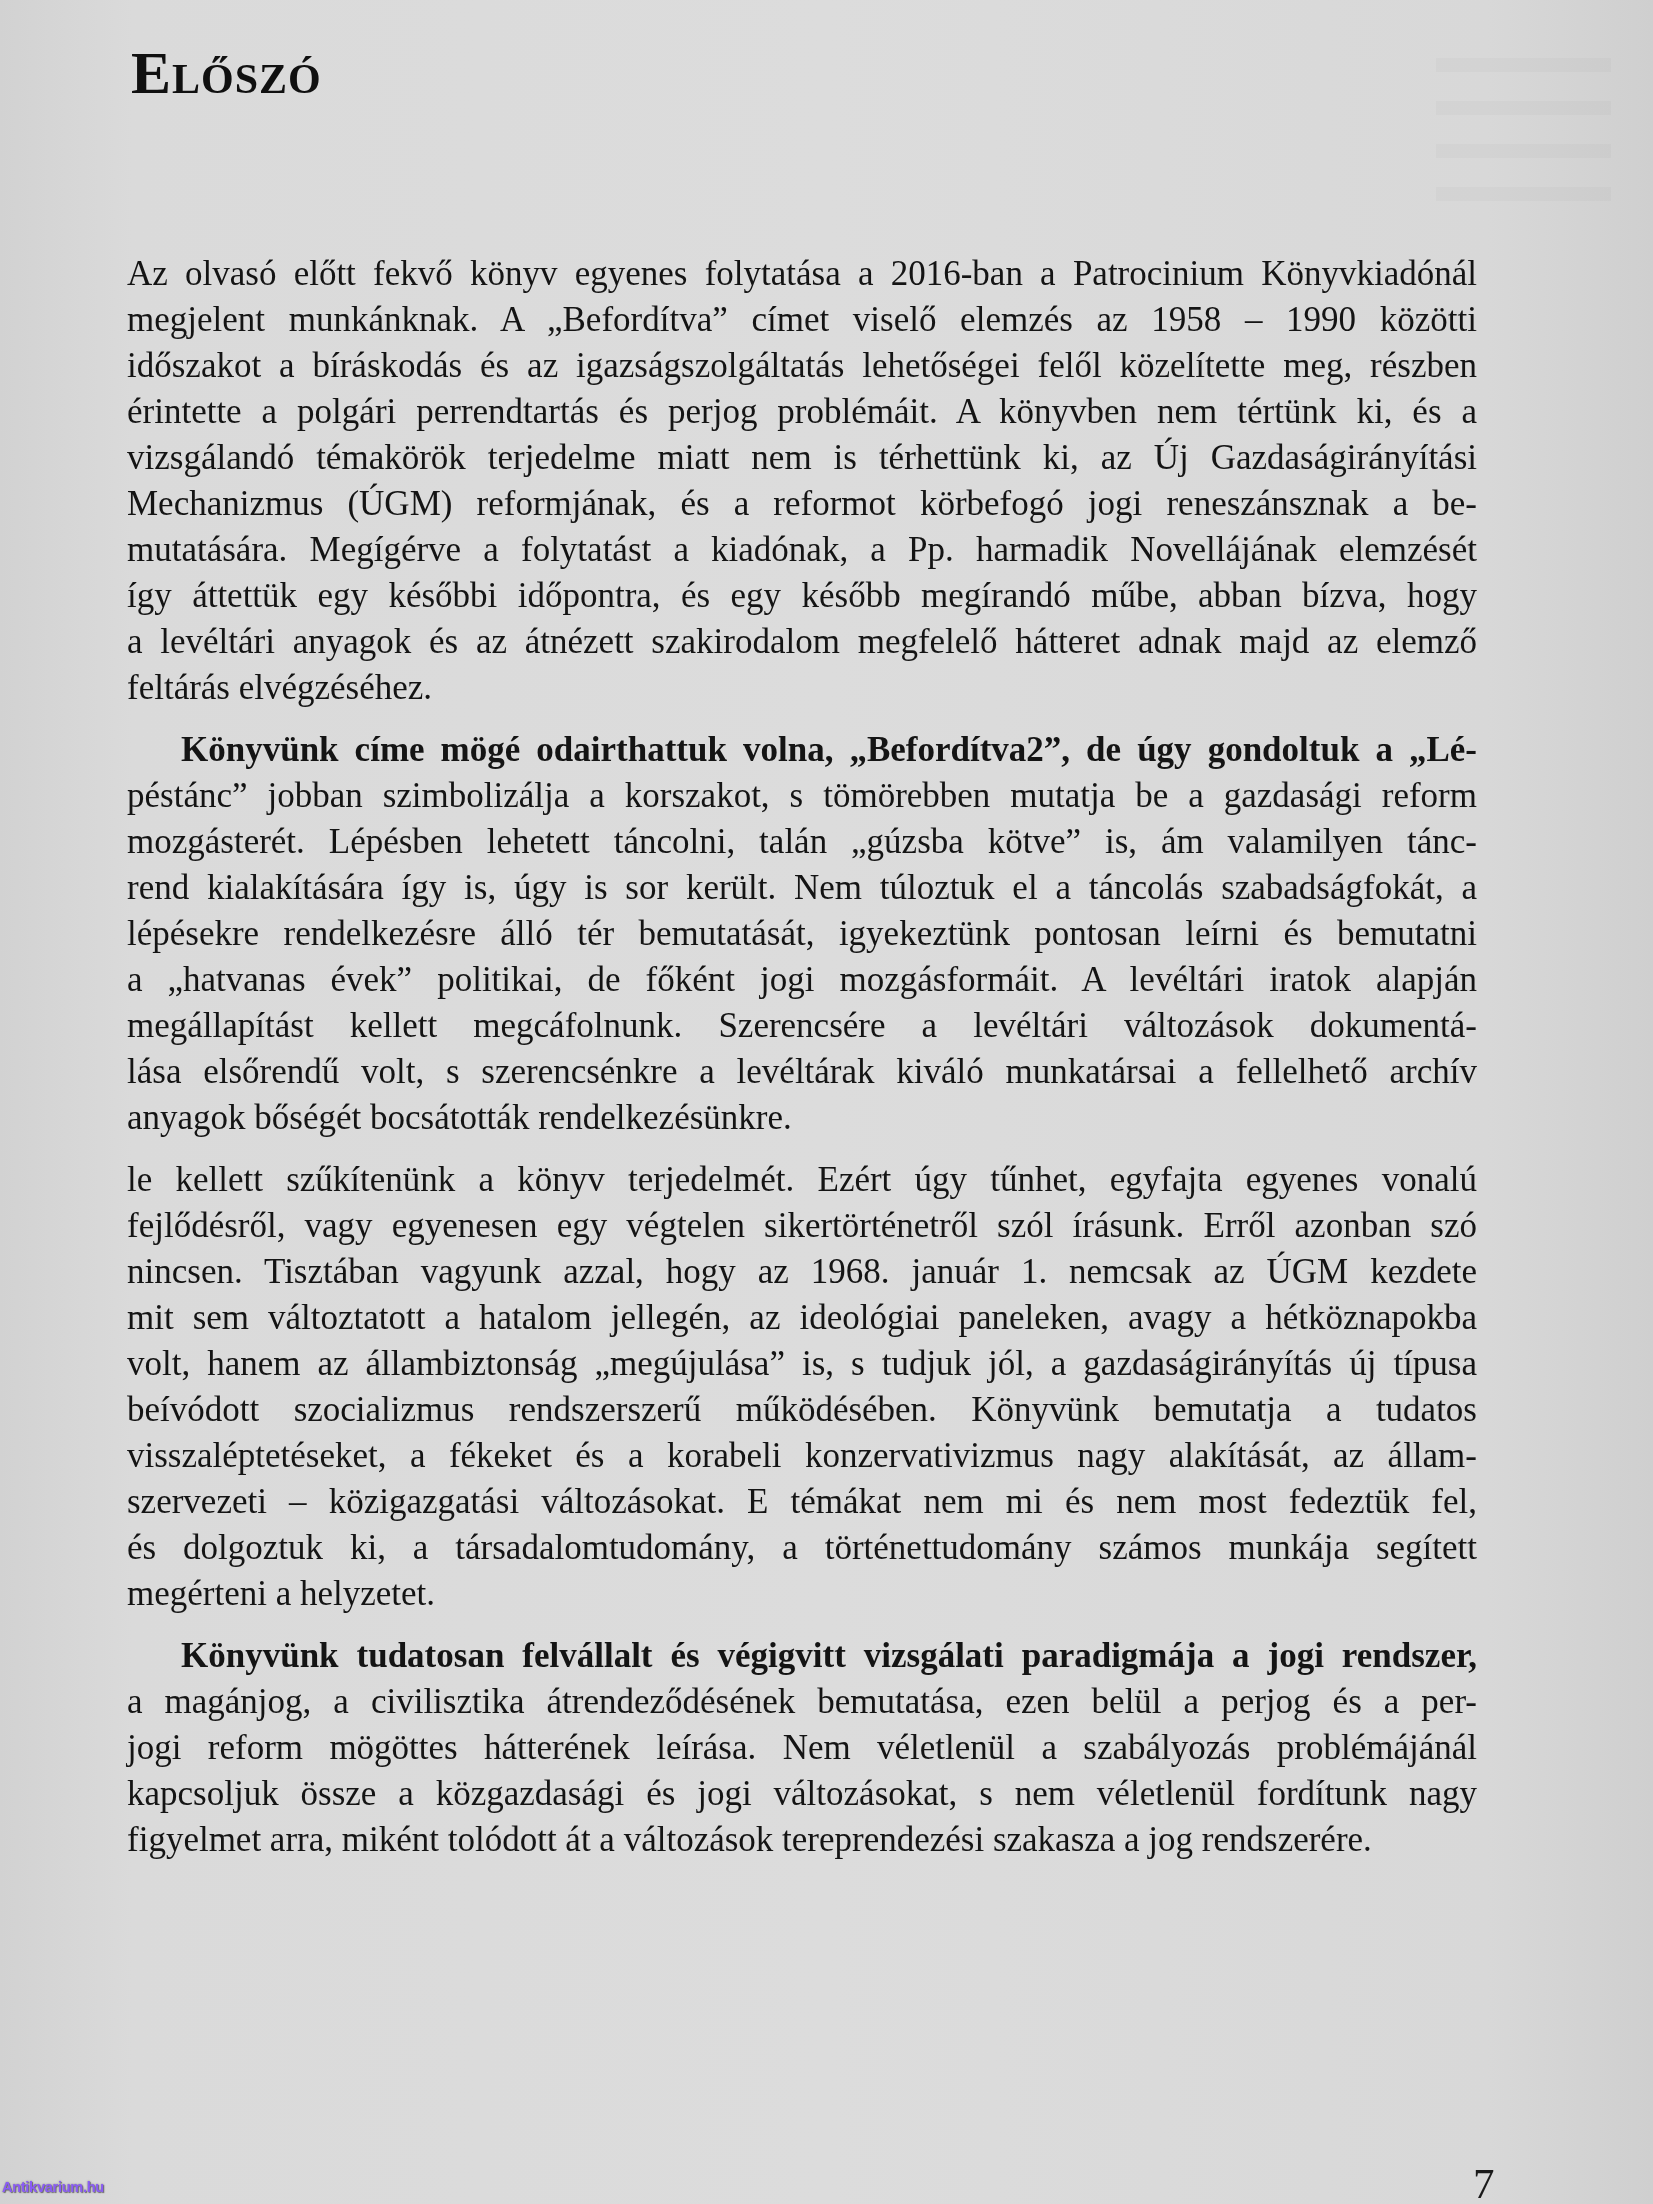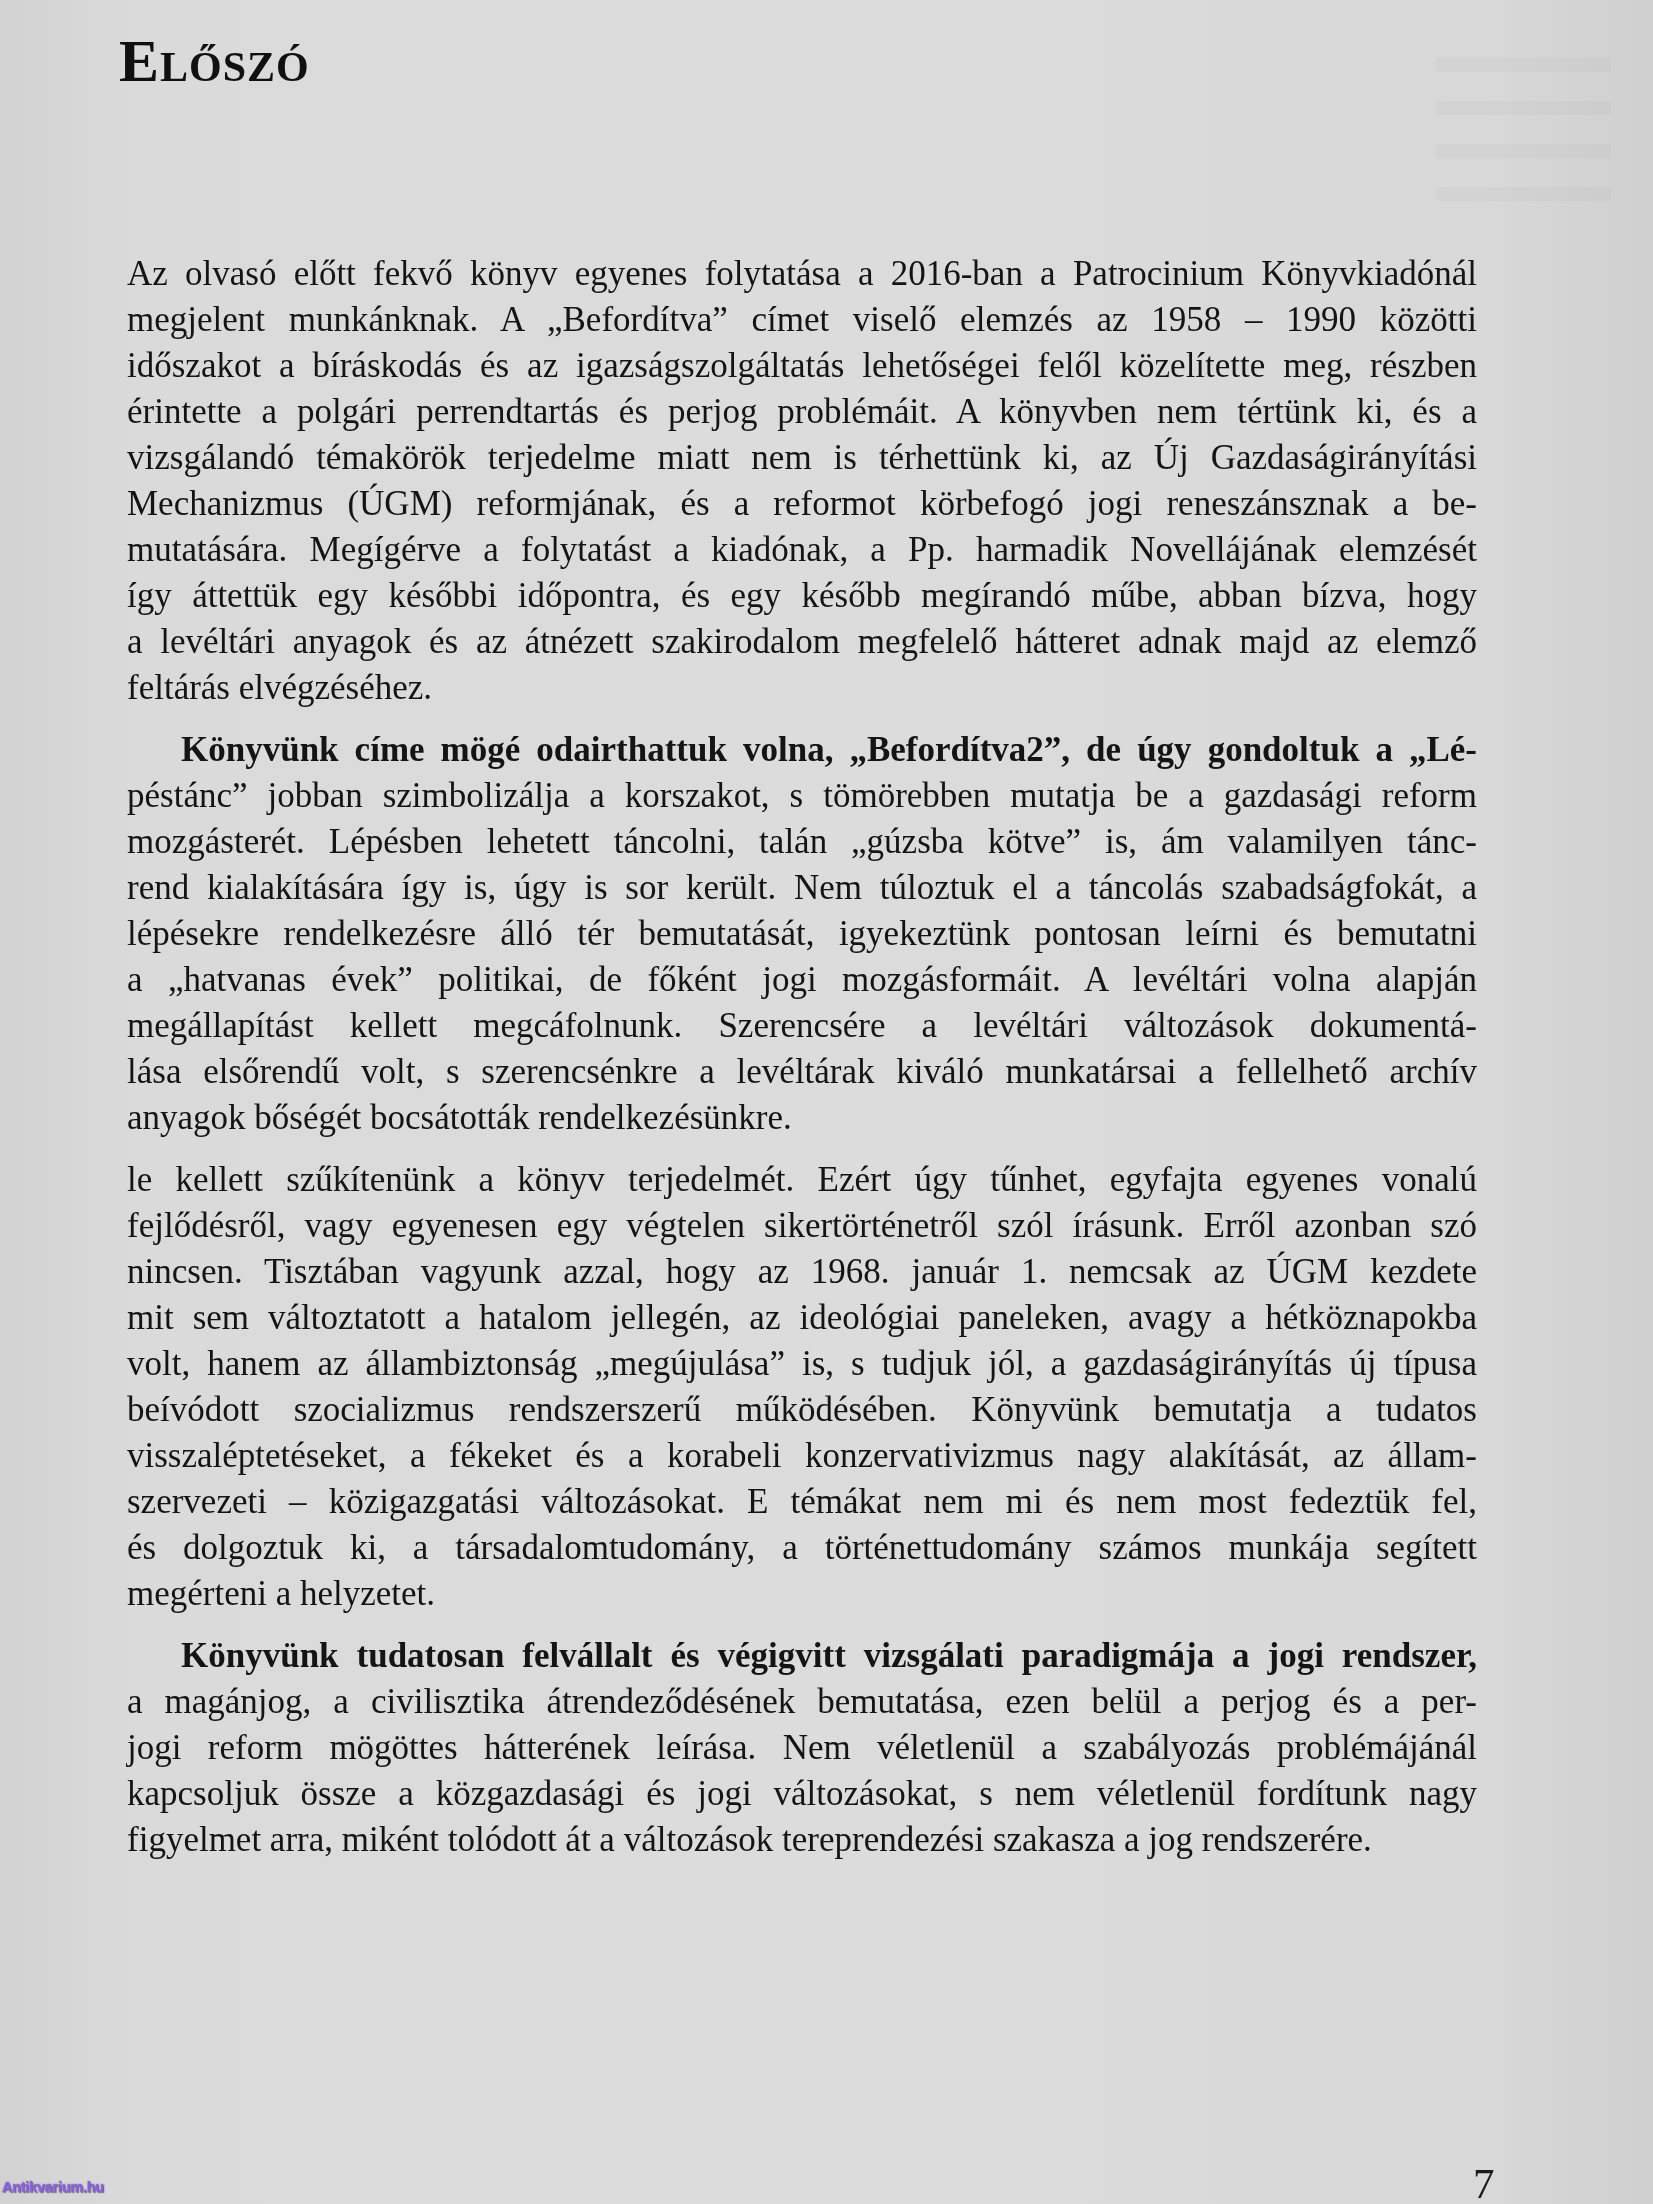--- a/index.html
+++ b/index.html
@@ -27,21 +27,21 @@
       left: 1436px;
       top: 29px;
       width: 175px;
       height: 194px;
       background: repeating-linear-gradient(180deg, rgba(0,0,0,0) 0px, rgba(0,0,0,0) 29px, rgba(0,0,0,0.025) 29px, rgba(0,0,0,0.025) 43px);
     }
     .heading {
       position: absolute;
       left: 115px;
       top: 27px;
-      margin: 4px;
+      margin: 16px;
       font-family: "Liberation Serif", "DejaVu Serif", serif;
       font-weight: bold;
       font-size: 60px;
       font-variant: small-caps;
       letter-spacing: 1px;
       color: #101010;
       line-height: 1;
     }
     .body-text {
       position: absolute;
@@ -109,21 +109,21 @@
         <span class="line">így áttettük egy későbbi időpontra, és egy később megírandó műbe, abban bízva, hogy</span>
         <span class="line">a levéltári anyagok és az átnézett szakirodalom megfelelő hátteret adnak majd az elemző</span>
         <span class="line last">feltárás elvégzéséhez.</span>
       </p>
       <p class="para">
         <span class="line indent">Könyvünk címe mögé odairthattuk volna, „Befordítva2”, de úgy gondoltuk a „Lé-</span>
         <span class="line">péstánc” jobban szimbolizálja a korszakot, s tömörebben mutatja be a gazdasági reform</span>
         <span class="line">mozgásterét. Lépésben lehetett táncolni, talán „gúzsba kötve” is, ám valamilyen tánc-</span>
         <span class="line">rend kialakítására így is, úgy is sor került. Nem túloztuk el a táncolás szabadságfokát, a</span>
         <span class="line">lépésekre rendelkezésre álló tér bemutatását, igyekeztünk pontosan leírni és bemutatni</span>
-        <span class="line">a „hatvanas évek” politikai, de főként jogi mozgásformáit. A levéltári volna alapján</span>
+        <span class="line">a „hatvanas évek” politikai, de főként jogi mozgásformáit. A levéltári iratok alapján</span>
         <span class="line">megállapítást kellett megcáfolnunk. Szerencsére a levéltári változások dokumentá-</span>
         <span class="line">lása elsőrendű volt, s szerencsénkre a levéltárak kiváló munkatársai a fellelhető archív</span>
         <span class="line last">anyagok bőségét bocsátották rendelkezésünkre.</span>
       </p>
       <p class="para">
         <span class="line">le kellett szűkítenünk a könyv terjedelmét. Ezért úgy tűnhet, egyfajta egyenes vonalú</span>
         <span class="line">fejlődésről, vagy egyenesen egy végtelen sikertörténetről szól írásunk. Erről azonban szó</span>
         <span class="line">nincsen. Tisztában vagyunk azzal, hogy az 1968. január 1. nemcsak az ÚGM kezdete</span>
         <span class="line">mit sem változtatott a hatalom jellegén, az ideológiai paneleken, avagy a hétköznapokba</span>
         <span class="line">volt, hanem az állambiztonság „megújulása” is, s tudjuk jól, a gazdaságirányítás új típusa</span>

